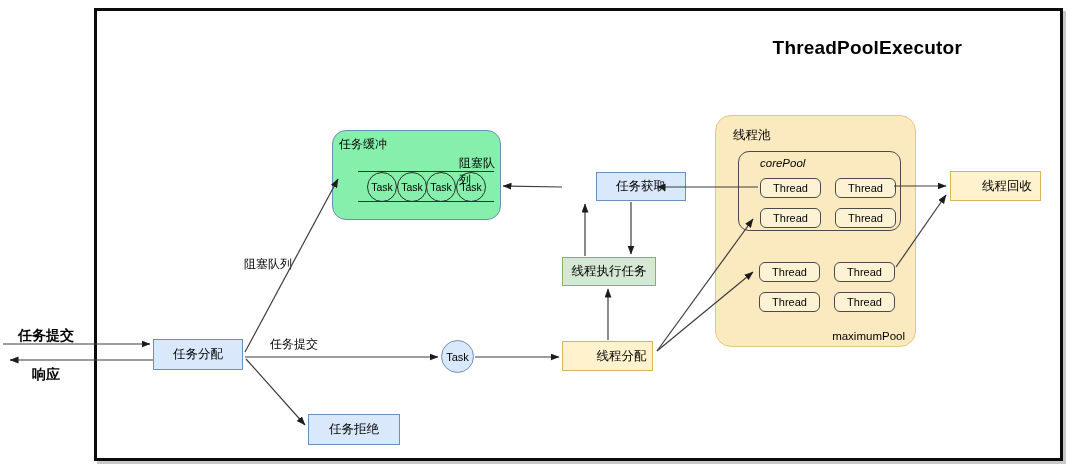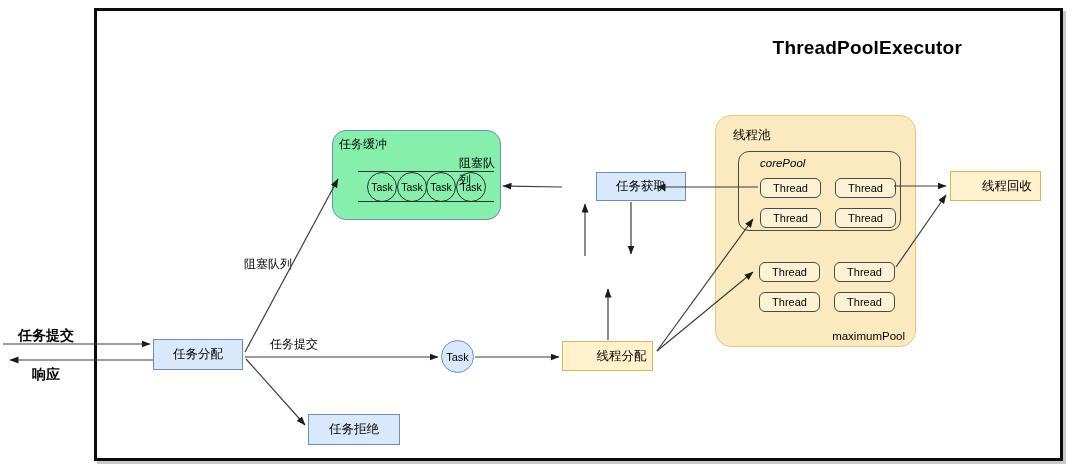--- a/index.html
+++ b/index.html
@@ -93,20 +93,23 @@
     <div class="qtask" style="left:34px;">Task</div>
     <div class="qtask" style="left:64px;">Task</div>
     <div class="qtask" style="left:93px;">Task</div>
     <div class="qtask" style="left:123px;">Task</div>
   </div>
 
   <div class="box blue" style="left:563px;top:172px;width:90px;height:29px;margin-left:33px;">
     <span>任务获取</span>
   </div>
 
+  <div class="box green" style="left:562px;top:257px;width:94px;height:29px;">
+    <span>线程执行任务</span>
+  </div>
 
   <div class="box yellow" style="left:562px;top:341px;width:91px;height:30px;padding-left:28px;">
     <span>线程分配</span>
   </div>
 
   <div class="circle">Task</div>
 
   <div class="pool">
     <span class="pool-label">线程池</span>
     <div class="corepool">

